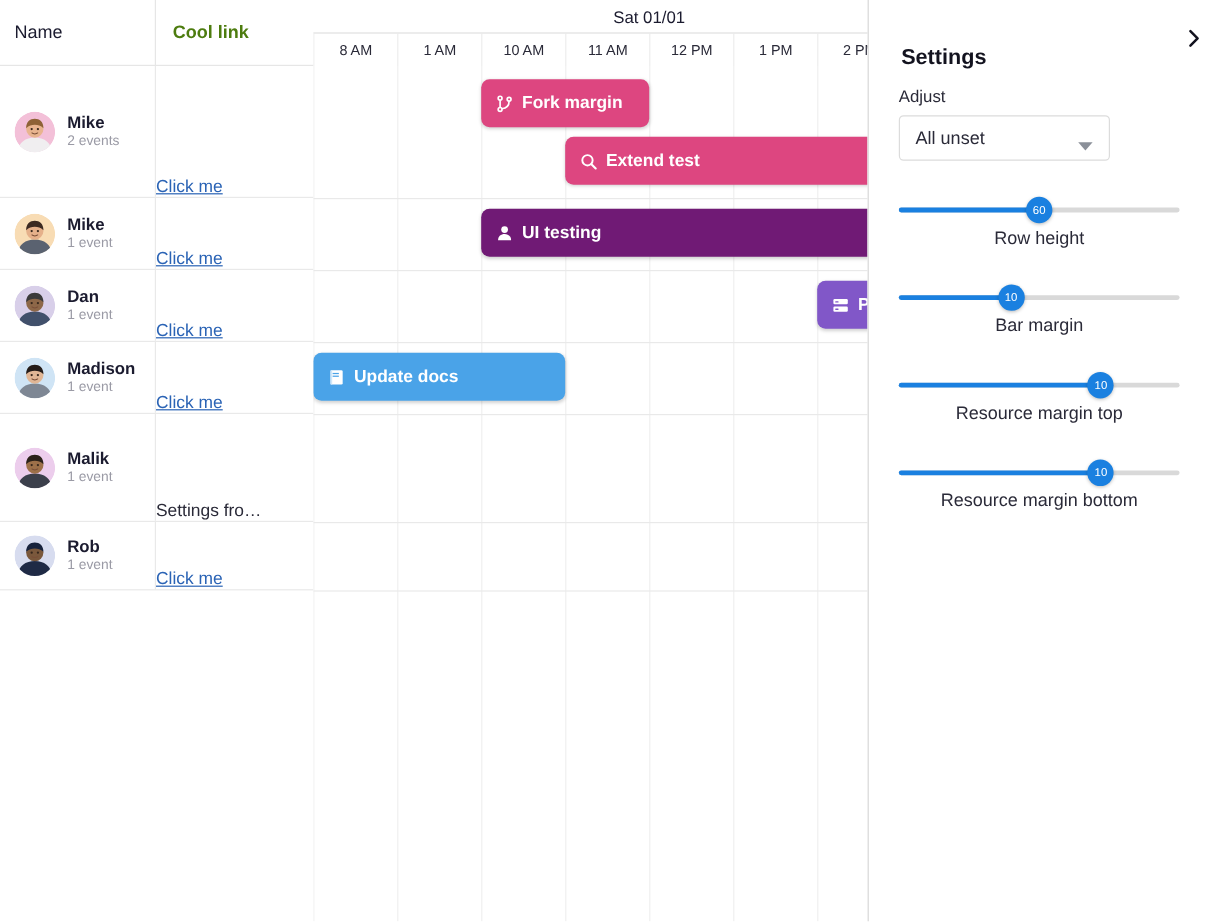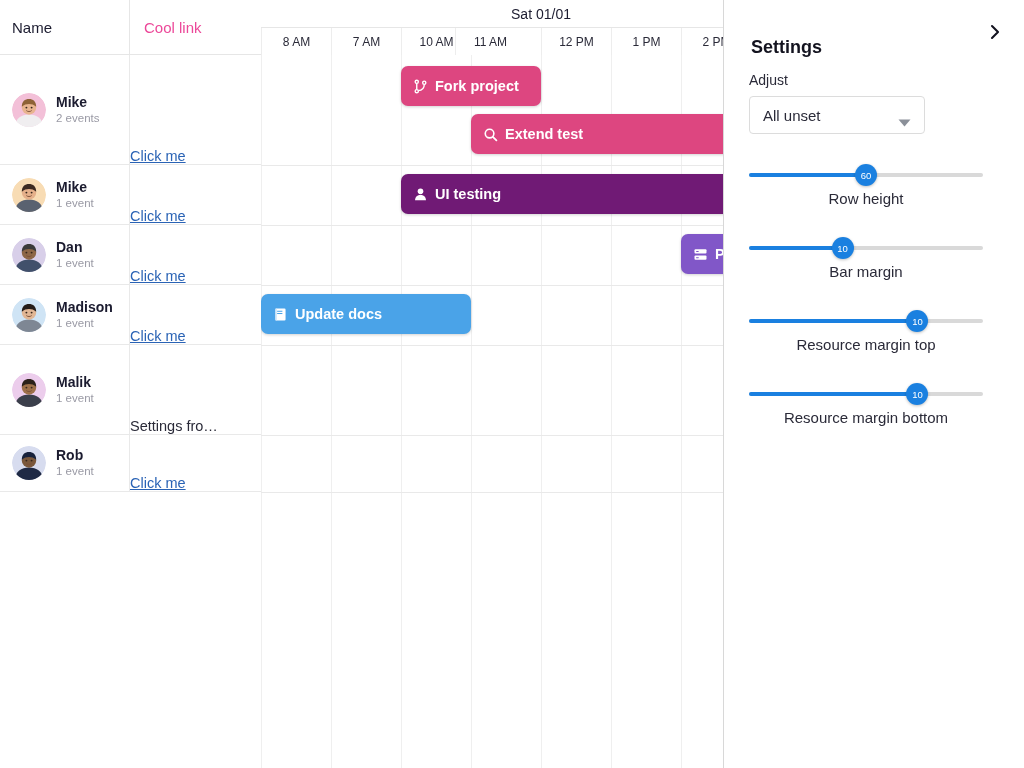--- a/index.html
+++ b/index.html
@@ -23,21 +23,21 @@
   }
   .lp-header .col-name {
     position: absolute; left: 0; top: 0; width: 130px; height: 55px;
     display: flex; align-items: center; padding-left: 12px;
     font-size: 15px; color: #1b1b2f; font-weight: 400;
     border-right: 1px solid #e6e6e6;
   }
   .lp-header .col-link {
     position: absolute; left: 130px; top: 0; width: 131px; height: 55px;
     display: flex; align-items: center; padding-left: 14px;
-    font-size: 15px; color: #ec4899; font-weight: 400;
+    font-size: 15px; color: #4d7c0f; font-weight: 700;
   }
   .lp-body { position: absolute; left: 0; top: 55px; width: 261px; height: 713px; }
   .res-row {
     position: relative; width: 261px;
     border-bottom: 1px solid #e9e9e9;
   }
   .res-cell-name {
     position: absolute; left: 0; top: 0; width: 130px; height: 100%;
     display: flex; align-items: center; gap: 10px; padding-left: 12px;
     border-right: 1px solid #e9e9e9;
@@ -284,23 +284,23 @@
       </div>
   </div>
 
   <div class="tl-pane">
     <div class="tl-header">
       <div class="tl-day">
         <div class="tl-day-label">Sat 01/01</div>
       </div>
       <div class="tl-hours" id="tl-hours">
           <div class="tl-hour" style="left: 0px;">8 AM</div>
-          <div class="tl-hour" style="left: 70px;">7 AM</div>
+          <div class="tl-hour" style="left: 70px;">1 AM</div>
           <div class="tl-hour" style="left: 140px;">10 AM</div>
-          <div class="tl-hour" style="left: 194px;">11 AM</div>
+          <div class="tl-hour" style="left: 210px;">11 AM</div>
           <div class="tl-hour" style="left: 280px;">12 PM</div>
           <div class="tl-hour" style="left: 350px;">1 PM</div>
           <div class="tl-hour" style="left: 420px;">2 PM</div>
         </div>
       <div class="tl-hours-line"></div>
     </div>
     <div class="tl-body" id="tl-body">
         <div class="vline" style="left: 0px;"></div>
         <div class="vline" style="left: 70px;"></div>
         <div class="vline" style="left: 140px;"></div>
@@ -316,21 +316,21 @@
         <div class="hline" style="top: 437px;"></div>
         <div class="bar" style="left: 140px; width: 140px; top: 11px; background: rgb(221, 70, 128);">
           <span class="bicon">
             <svg width="15" height="15" viewBox="0 0 16 16" fill="#ffffff">
               <circle cx="4" cy="3" r="1.7" fill="none" stroke="#fff" stroke-width="1.5"></circle>
               <circle cx="4" cy="13" r="1.7" fill="none" stroke="#fff" stroke-width="1.5"></circle>
               <circle cx="12" cy="4" r="1.7" fill="none" stroke="#fff" stroke-width="1.5"></circle>
               <path d="M4 4.8 V11.2 M5.6 12.4 C9.5 12 12 9.5 12 5.8" stroke="#fff" stroke-width="1.5" fill="none"></path>
             </svg>
           </span>
-          <span>Fork project</span>
+          <span>Fork margin</span>
         </div>
         <div class="bar" style="left: 210px; width: 330px; top: 59px; background: rgb(221, 70, 128);">
           <span class="bicon">
             <svg width="15" height="15" viewBox="0 0 16 16" fill="#ffffff">
               <circle cx="7" cy="7" r="4.6" fill="none" stroke="#fff" stroke-width="1.7"></circle>
               <path d="M10.5 10.5 L14.3 14.3" stroke="#fff" stroke-width="1.9" stroke-linecap="round"></path>
             </svg>
           </span>
           <span>Extend test</span>
         </div>

